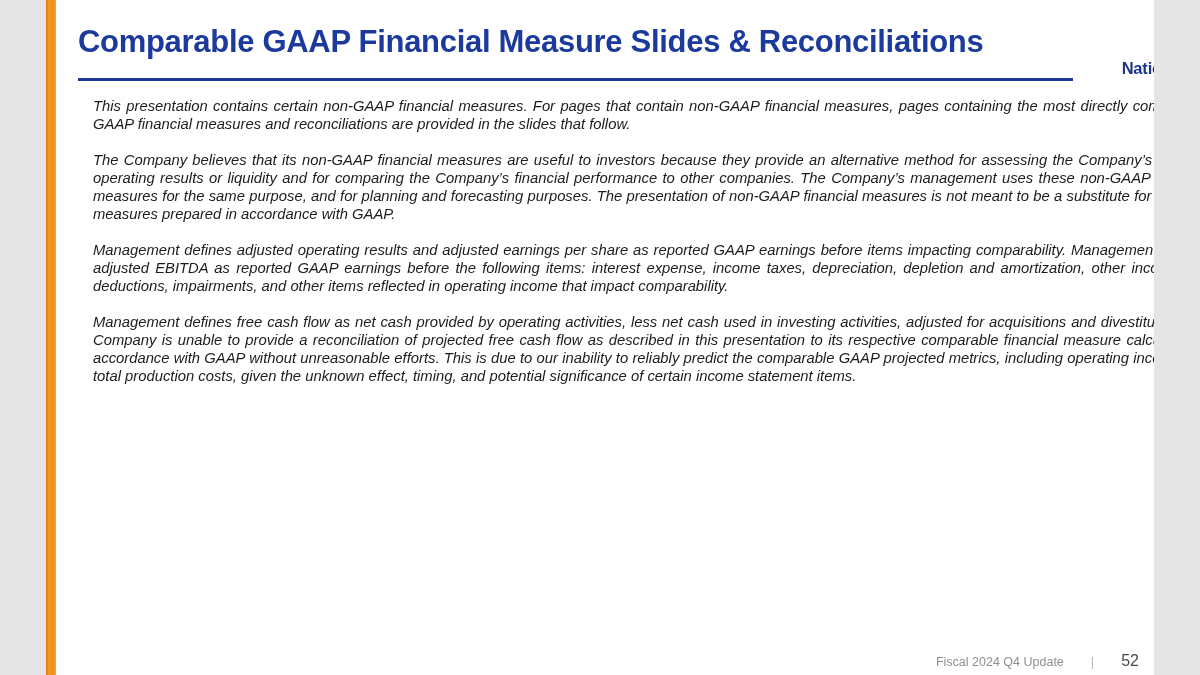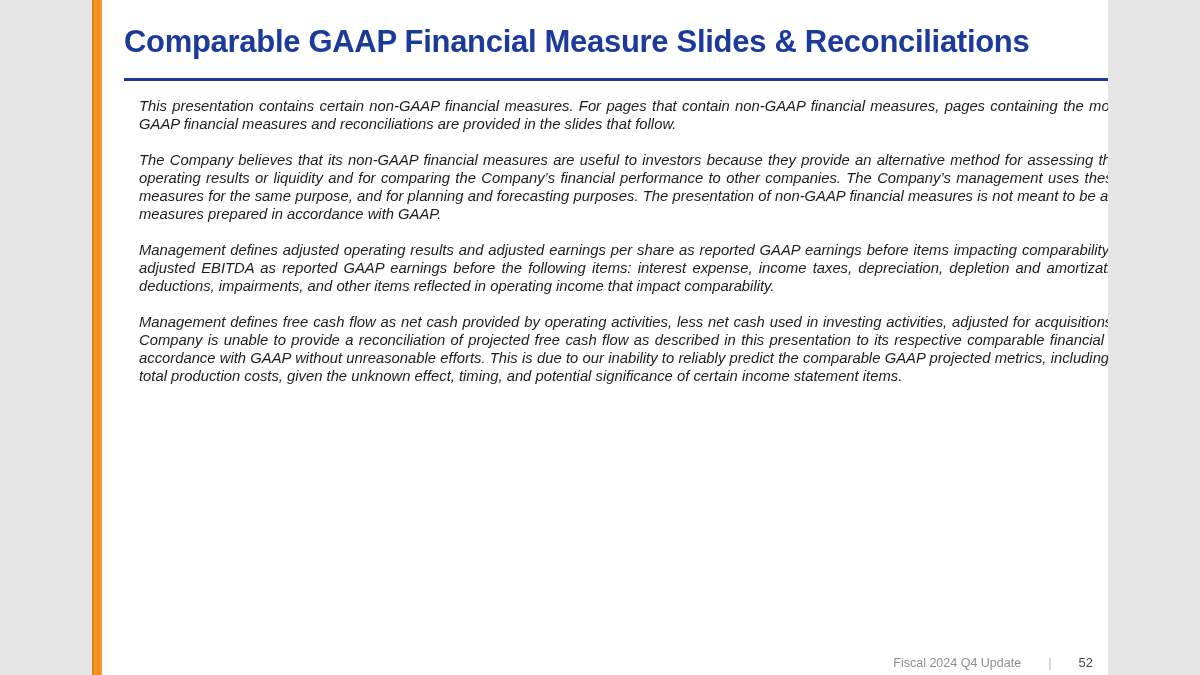--- a/index.html
+++ b/index.html
@@ -1,18 +1,18 @@
 <!DOCTYPE html>
 <html><head>
 <meta charset="utf-8">
 <style>
   html,body { margin:0; padding:0; background:#e5e5e5; }
   .slide {
     position:relative;
-    width:1016px; height:675px;
+    width:1108px; height:675px;
     background:#ffffff;
     font-family:"Liberation Sans", sans-serif;
     overflow:hidden;
     margin:0 auto;
   }
   .accent-bar {
     position:absolute; left:0; top:0;
     width:10px; height:675px;
     background:linear-gradient(90deg,#d97a0e 0%, #f79a28 30%, #ee8c14 65%, #f7a13c 100%);
   }
@@ -46,21 +46,21 @@
     font-size:14.8px; line-height:18px;
     text-align:justify;
   }
   .body-copy p { margin:0 0 18px 16px;font-style:italic; }
   .footer {
     position:absolute; right:15px; bottom:5px;
     display:flex; align-items:baseline;
     font-size:12.5px; color:#8f8f8f;gap:17px;
   }
   .footer .sep { color:#b8b8b8; margin:0 10px; font-size:13px; }
-  .footer .page { color:#4a4a4a; font-size:13px; }
+  .footer .page { color:#4a4a4a; font-size:16px; }
 </style>
 </head>
 <body>
 
 <div class="slide">
 
   <div class="accent-bar"></div>
 
   <div class="slide-title">Comparable GAAP Financial Measure Slides &amp; Reconciliations</div>
 

